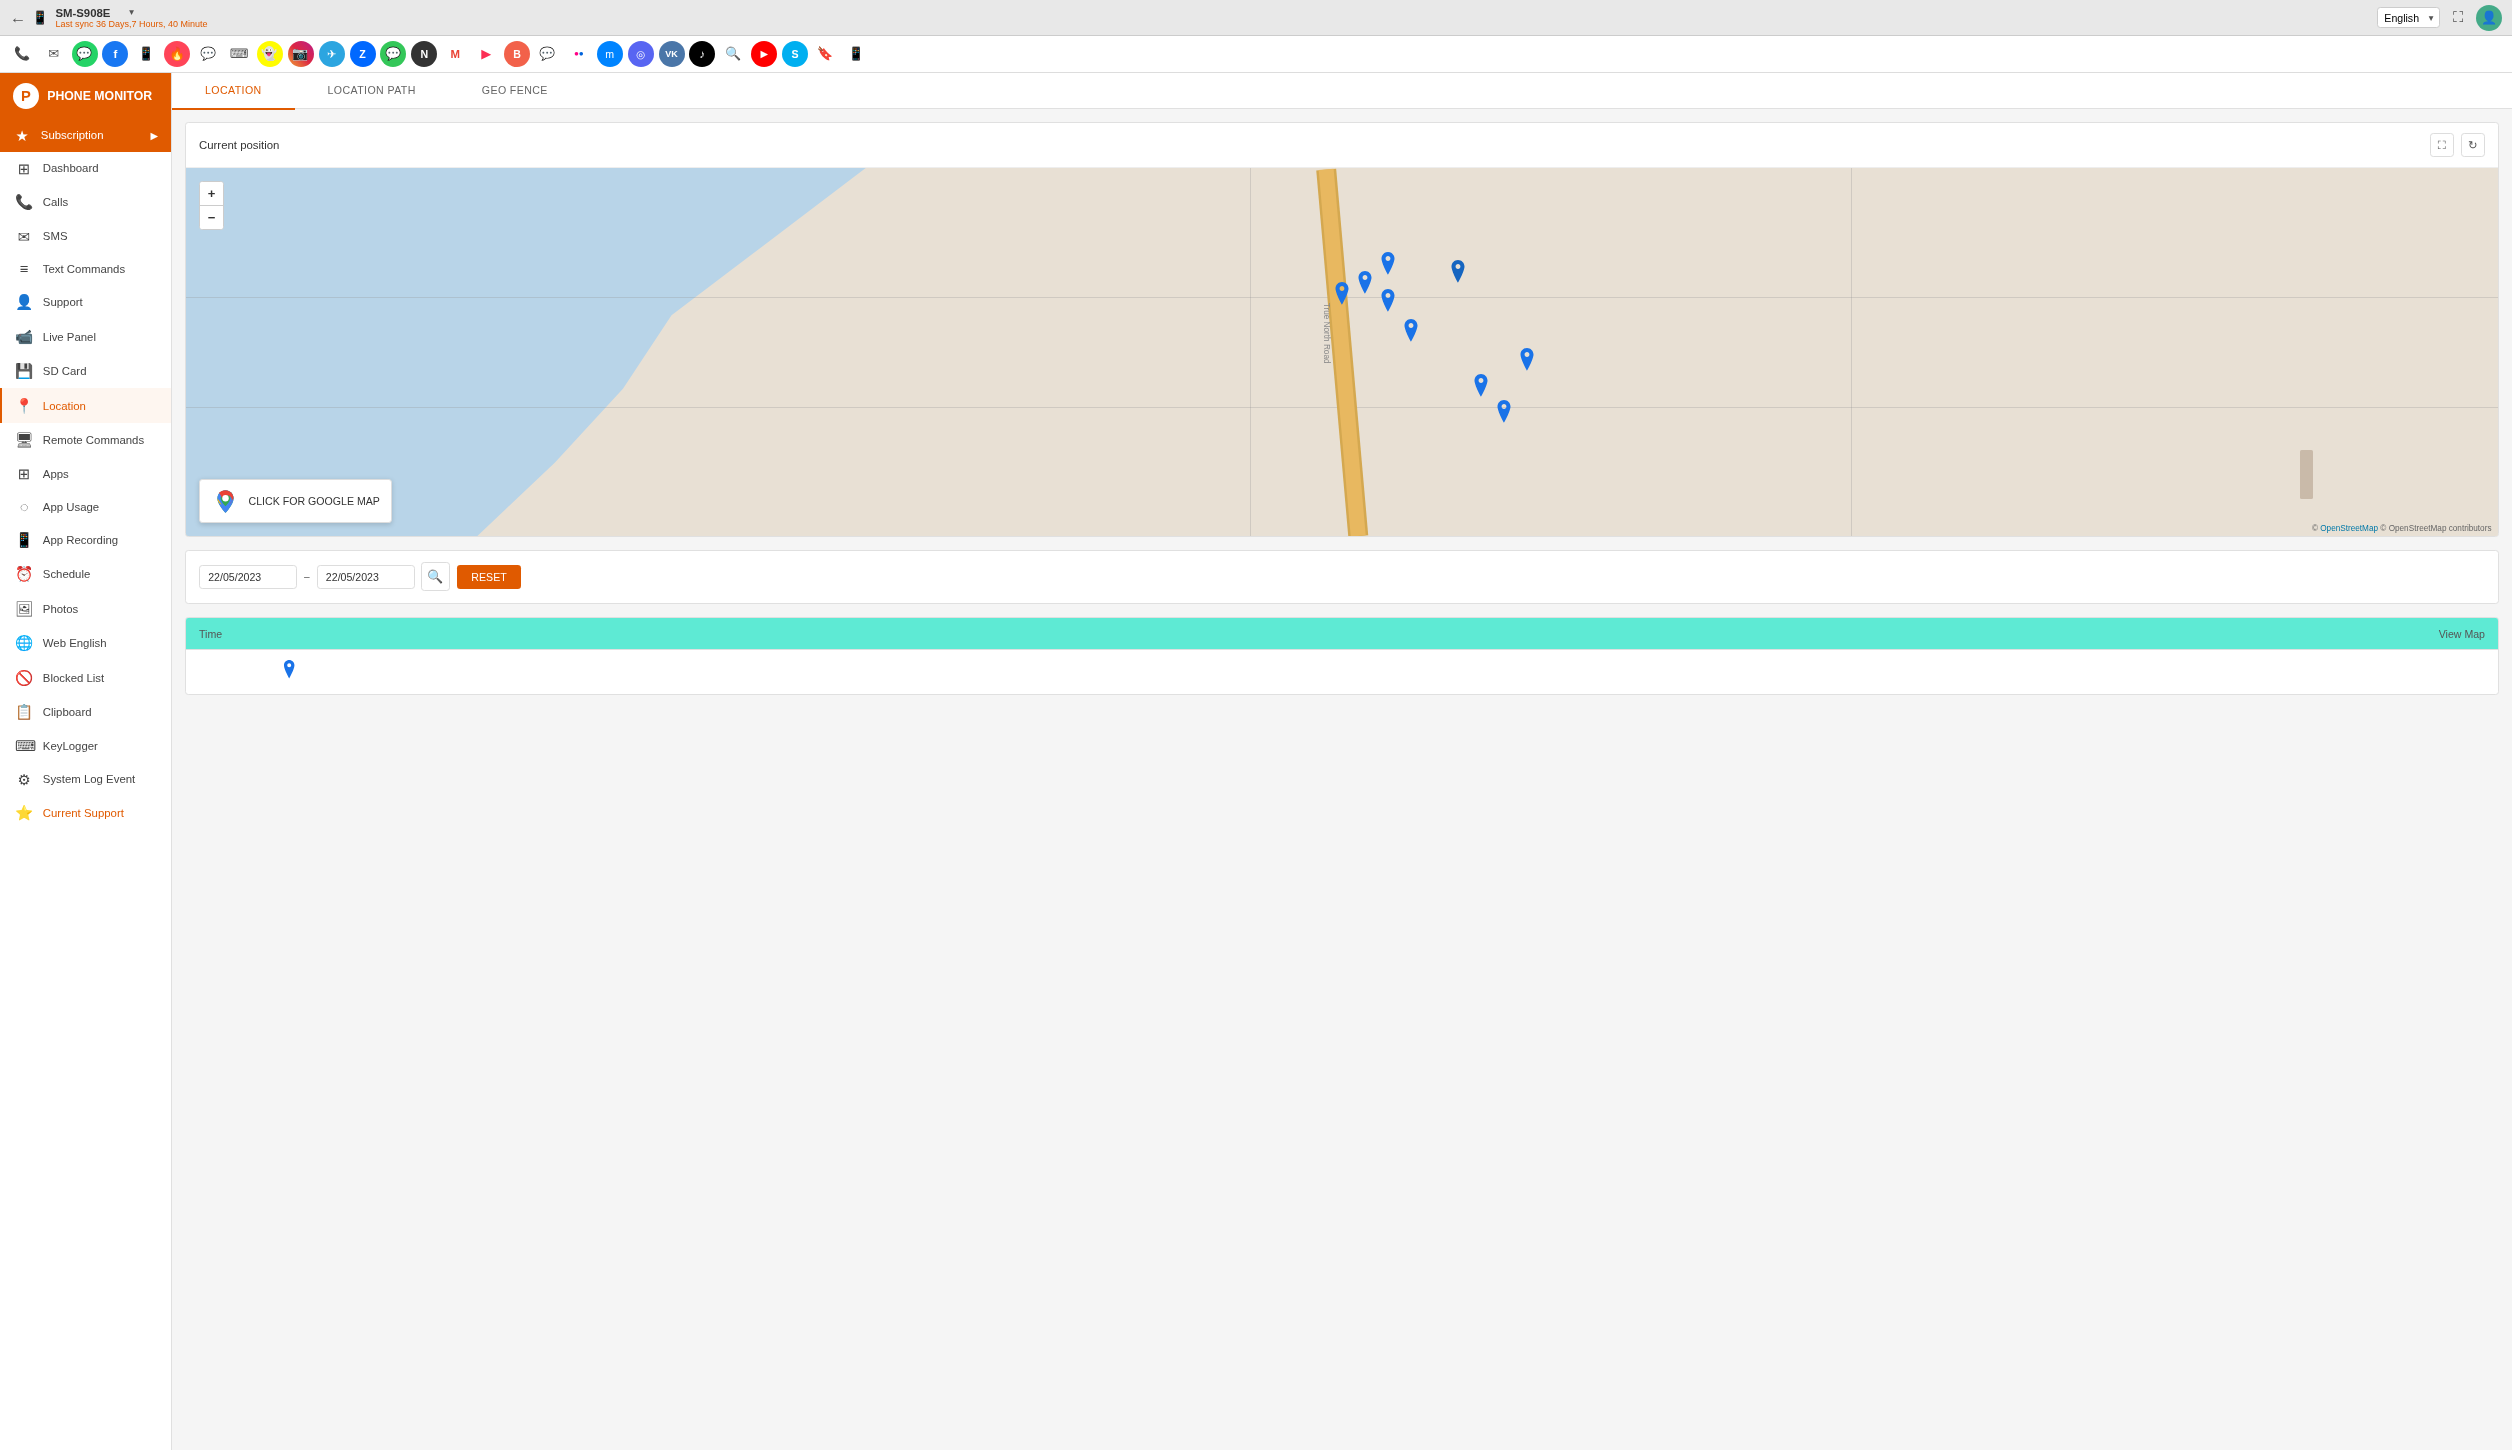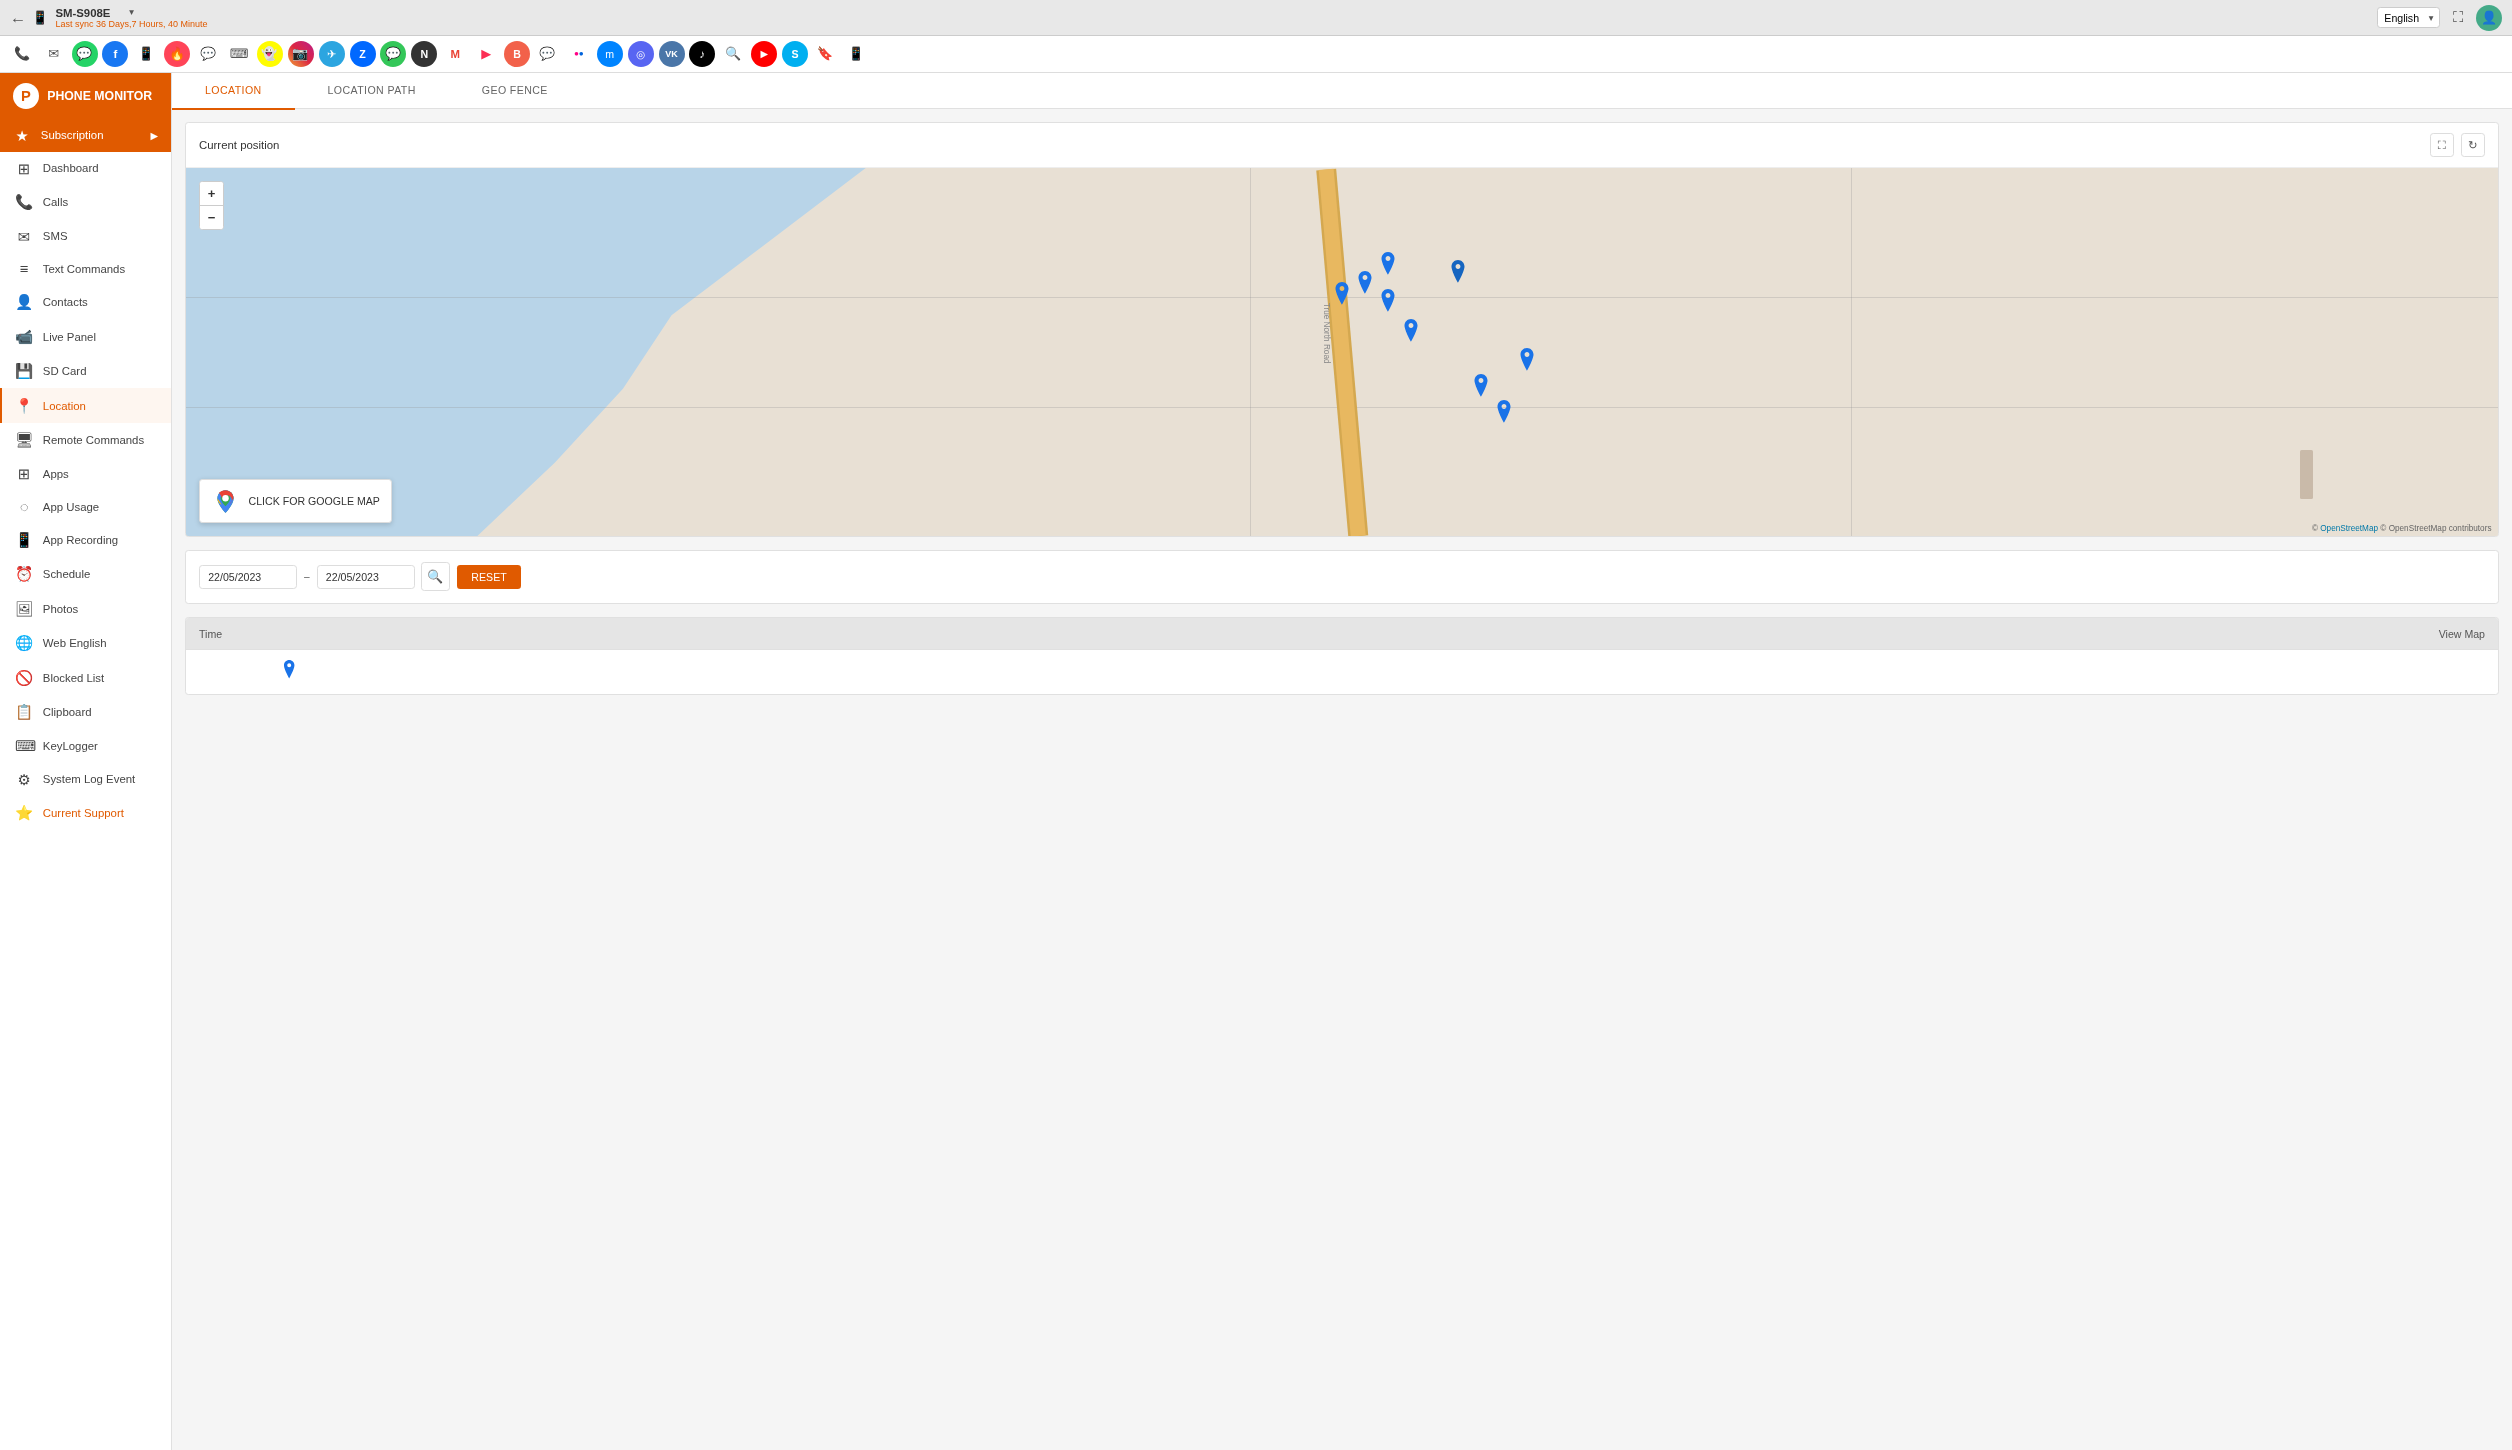--- a/index.html
+++ b/index.html
@@ -320,21 +320,21 @@
       background: #fff;
       margin: 0 13px 13px;
       border-radius: 3.3px;
       border: 0.8px solid #e0e0e0;
       overflow: hidden;
     }
     .table-header {
       display: flex;
       border-bottom: 0.8px solid #e0e0e0;
       padding: 9.8px 13px;
-      background: #e5e5e5;
+      background: #5eead4;
       gap: 36px;
     }
     .table-col-time { flex: 1; font-weight: 500; color: #555; font-size: 10.6px; }
     .table-col-viewmap { width: 98px; text-align: right; font-weight: 500; color: #555; font-size: 10.6px; }
     .table-row {
       display: flex;
       border-bottom: 0.8px solid #f0f0f0;
       padding: 9.8px 13px;
       align-items: center;
     }
@@ -429,21 +429,21 @@
     <div class="sidebar-item">
       <span class="sidebar-icon">✉</span>
       <span>SMS</span>
     </div>
     <div class="sidebar-item">
       <span class="sidebar-icon">≡</span>
       <span>Text Commands</span>
     </div>
     <div class="sidebar-item">
       <span class="sidebar-icon">👤</span>
-      <span>Contacts</span>
+      <span>Support</span>
     </div>
     <div class="sidebar-item">
       <span class="sidebar-icon">📹</span>
       <span>Live Panel</span>
     </div>
     <div class="sidebar-item">
       <span class="sidebar-icon">💾</span>
       <span>SD Card</span>
     </div>
     <div class="sidebar-item active">

